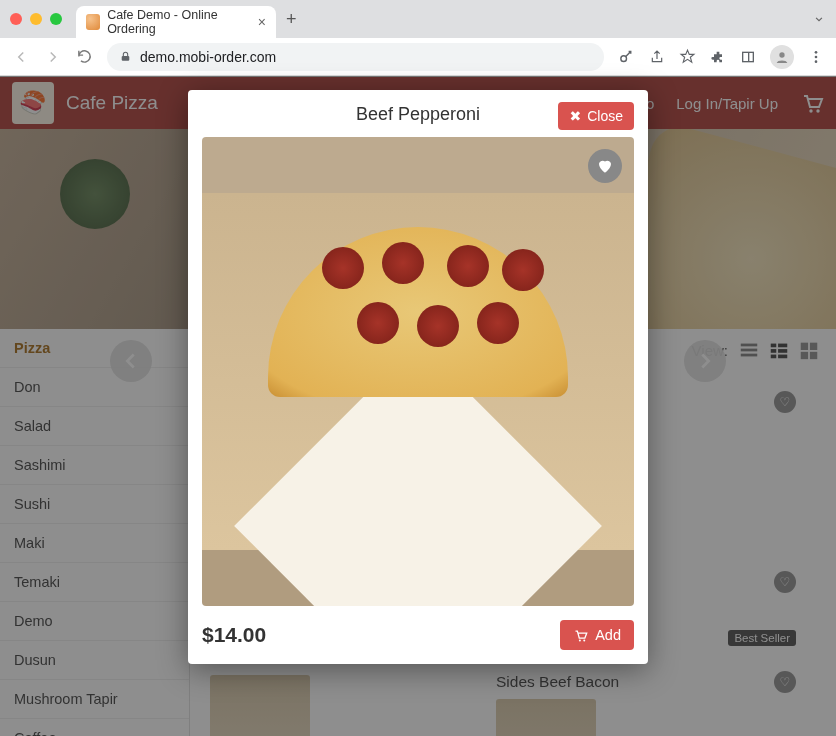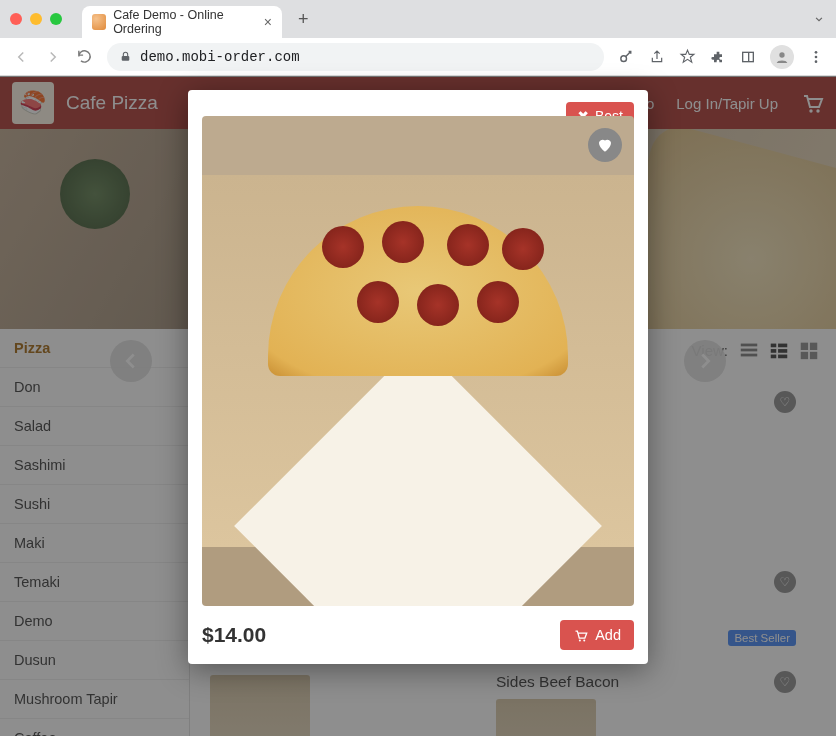--- a/index.html
+++ b/index.html
@@ -15,21 +15,21 @@
 
 .browser-chrome {
   background: #dedfe1;
   border-bottom: 1px solid #c8c8c8;
 }
 .tab-bar {
   display: flex;
   align-items: center;
   height: 38px;
   padding: 0 10px;
-  gap: 10px;
+  gap: 4px;
 }
 .traffic-lights { display: flex; gap: 8px; margin-right: 10px; }
 .tl { width: 12px; height: 12px; border-radius: 50%; }
 .tl.red { background:#ff5f57; }
 .tl.yellow { background:#febc2e; }
 .tl.green { background:#28c840; }
 
 .tab {
   display: flex;
   align-items: center;
@@ -62,21 +62,20 @@
   flex: 1;
   background: #f1f3f4;
   border-radius: 16px;
   height: 28px;
   display: flex;
   align-items: center;
   padding: 0 12px;
   gap: 8px;
   font-size: 14px;
   color: #202124;
-  font-family: Liberation Mono, monospace;
 }
 .url-box .lock { color:#5f6368; }
 .right-icons { display:flex; align-items:center; gap:14px; color:#5f6368; }
 .avatar { width:24px; height:24px; border-radius:50%; background:#e0e0e0; display:flex; align-items:center; justify-content:center; }
 
 
 .site-header {
   background: #a82f29;
   height: 52px;
   display: flex;
@@ -149,21 +148,21 @@
   display:flex;
   gap: 24px;
   flex-wrap: wrap;
   margin-top: 30px;
 }
 .product {
   width: 300px;
 }
 .p-title-row { display:flex; align-items:center; gap:8px; font-size:15.5px; color:#333; margin-bottom:6px; }
 .p-heart { width:22px; height:22px; border-radius:50%; background:#888; display:flex; align-items:center; justify-content:center; color:#fff; font-size:12px; margin-left:auto;}
-.badge-best { background:#3b82f6; color:#fff; font-size:11.5px; padding:2px 6px; border-radius:3px; }
+.badge-best { background:#404040; color:#fff; font-size:11.5px; padding:2px 6px; border-radius:3px; }
 .p-img { width:100px; height:100px; background:linear-gradient(#d5c3a1,#e9dcc1); border-radius:3px; margin:6px 0;}
 .p-price { color:#666; font-size:16px; }
 
 
 .overlay {
   position: absolute;
   inset: 76px 0 0 0;
   background: rgba(50,50,50,0.55);
   z-index: 50;
   display: flex;
@@ -418,23 +417,24 @@
         <div class="p-img"></div>
 
       </div>
     </div>
   </div>
 </div>
 
 <div class="overlay">
   <div class="modal">
     <div class="modal-header">
+      <span class="modal-title">Beef Pepperoni</span>
       <button class="close-btn">
         <span>✖</span>
-        <span>Best</span>
+        <span>Close</span>
       </button>
     </div>
     <div class="modal-img">
       <div class="napkin"></div>
       <div class="pizza"></div>
       <div class="pep" style="top:110px;left:120px"></div>
       <div class="pep" style="top:105px;left:180px"></div>
       <div class="pep" style="top:108px;left:245px"></div>
       <div class="pep" style="top:112px;left:300px"></div>
       <div class="pep" style="top:165px;left:155px"></div>

